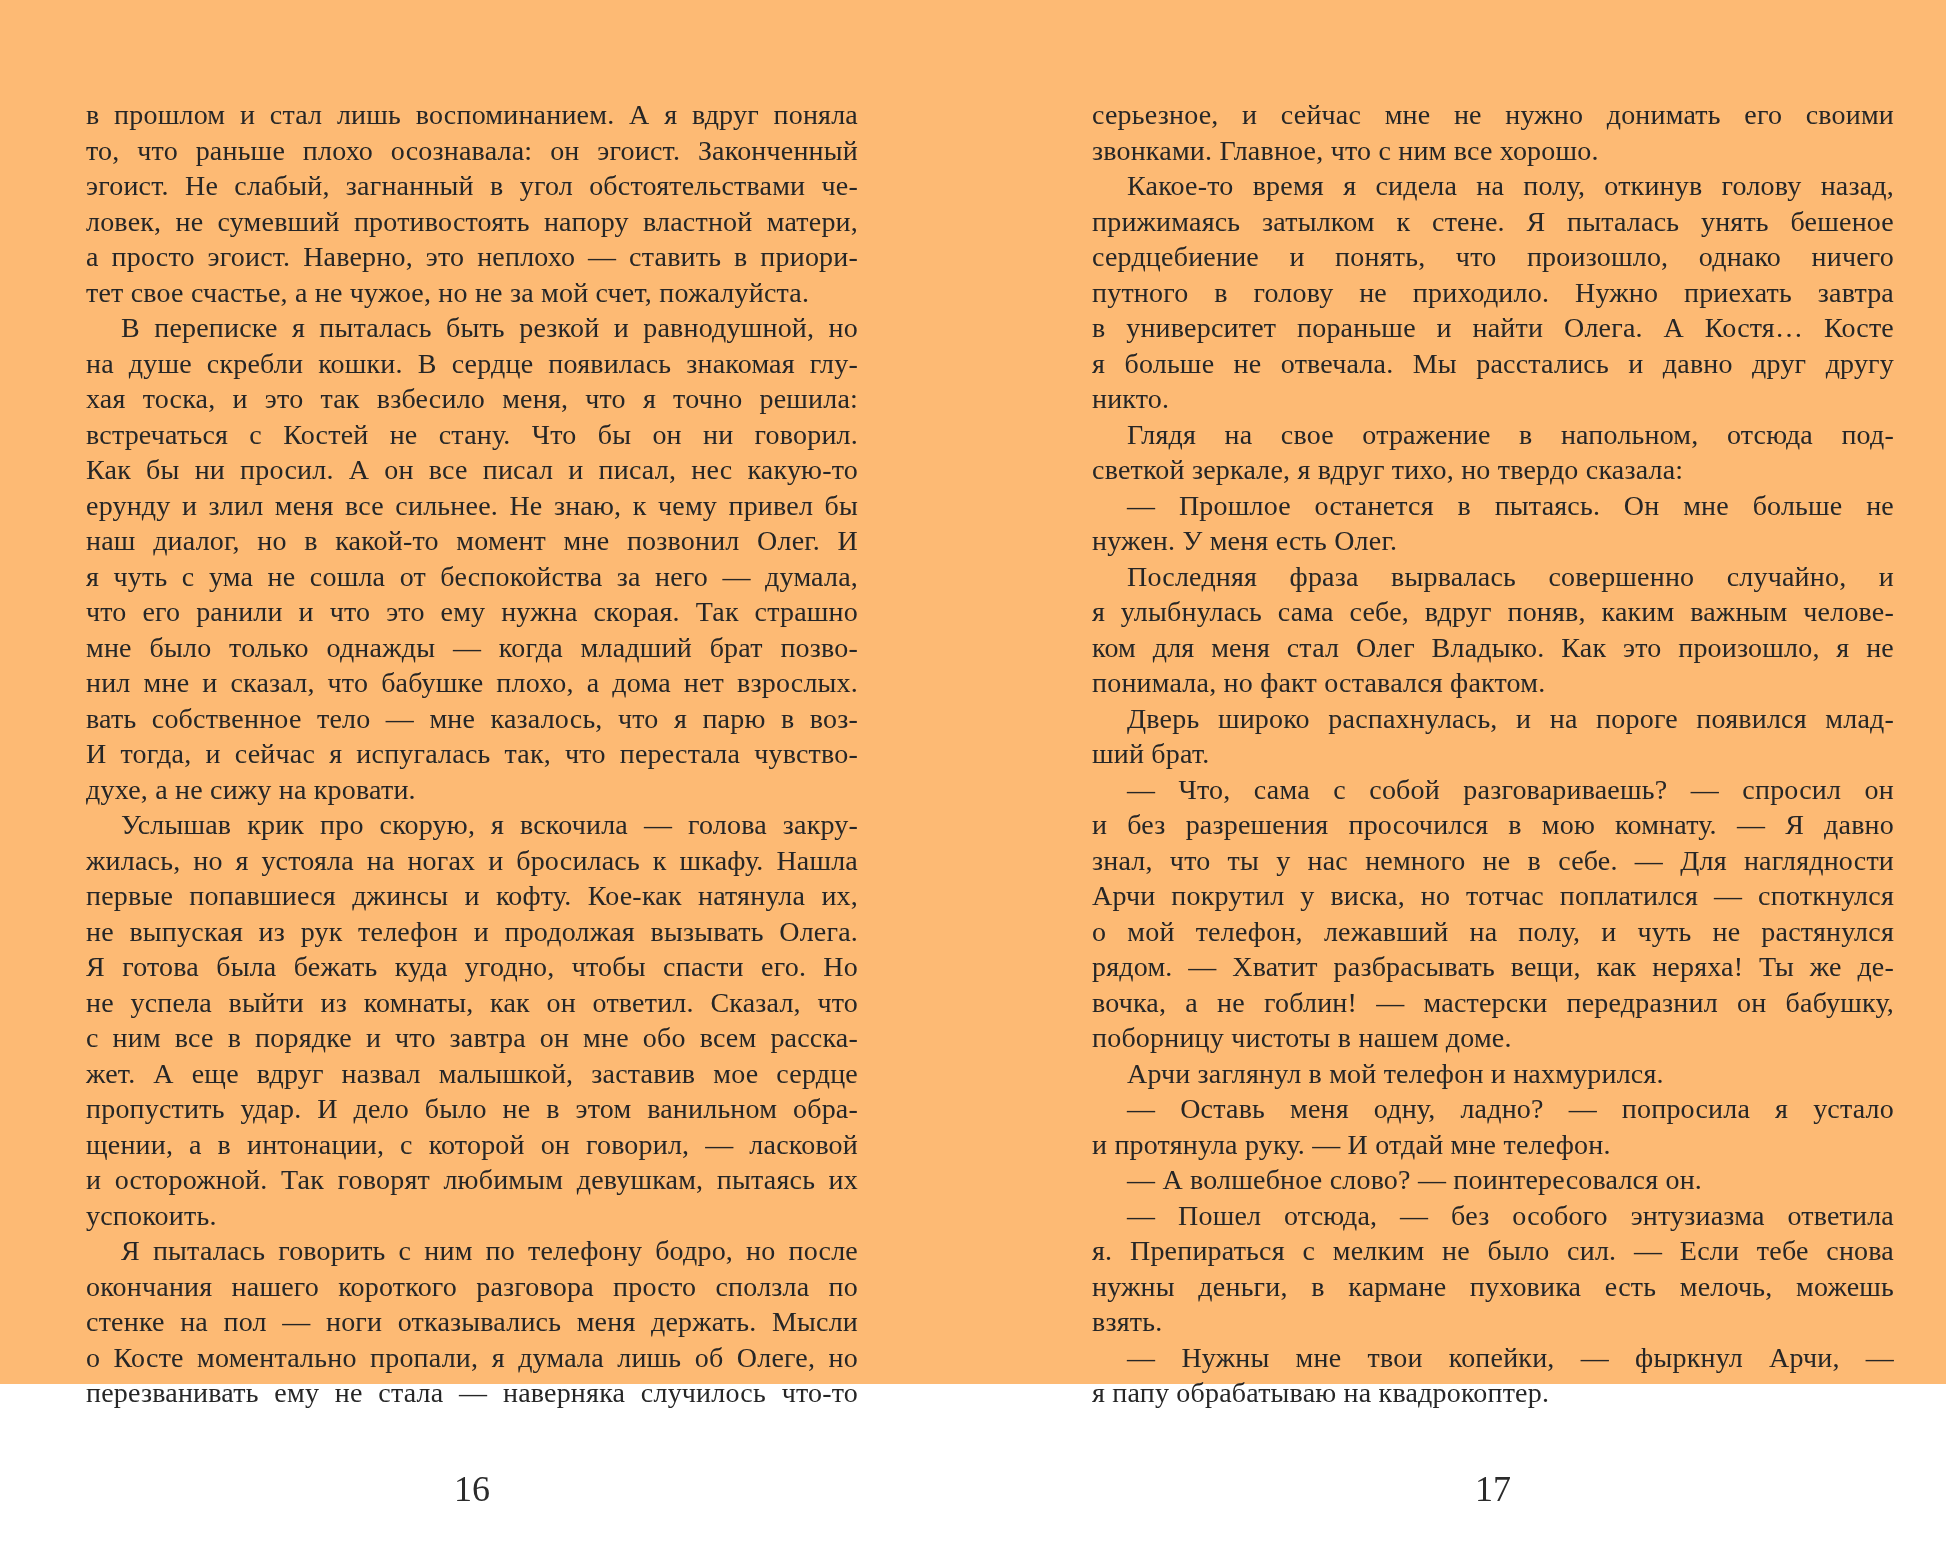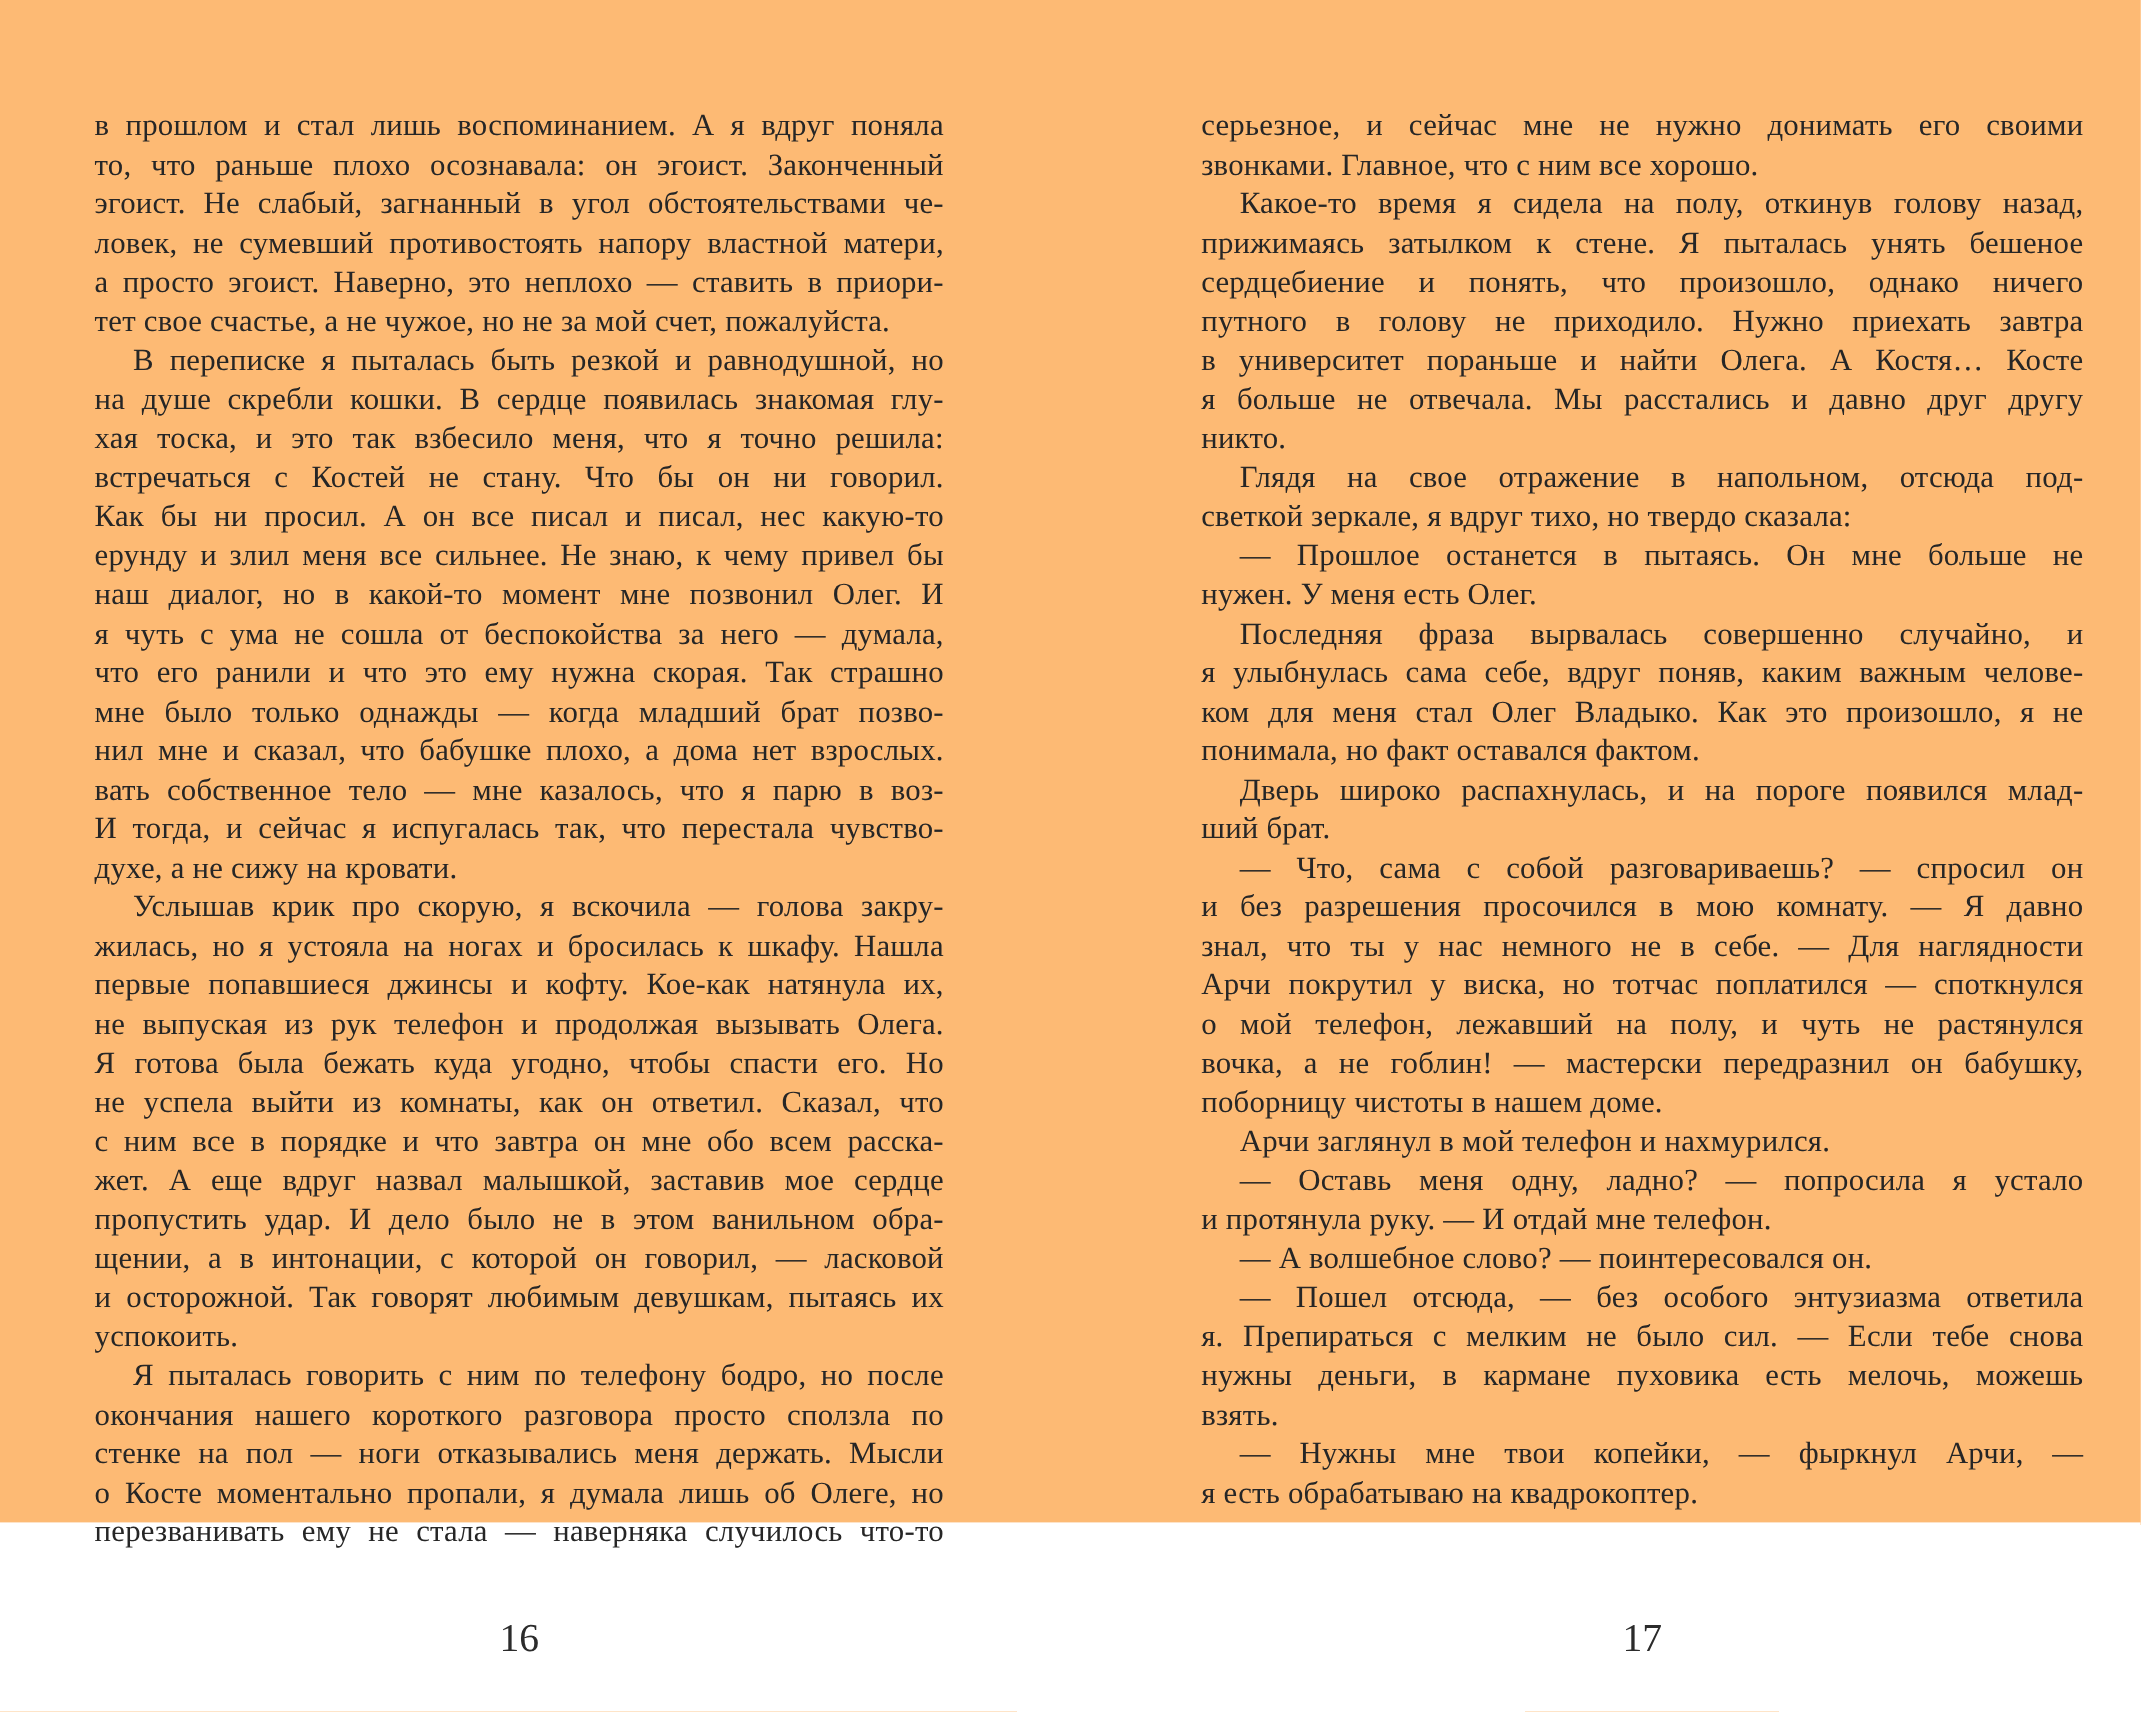--- a/index.html
+++ b/index.html
@@ -125,28 +125,29 @@
       <div class="line">я улыбнулась сама себе, вдруг поняв, каким важным челове-</div>
       <div class="line">ком для меня стал Олег Владыко. Как это произошло, я не</div>
       <div class="line para-end">понимала, но факт оставался фактом.</div>
       <div class="line para-start">Дверь широко распахнулась, и на пороге появился млад-</div>
       <div class="line para-end">ший брат.</div>
       <div class="line para-start">— Что, сама с собой разговариваешь? — спросил он</div>
       <div class="line">и без разрешения просочился в мою комнату. — Я давно</div>
       <div class="line">знал, что ты у нас немного не в себе. — Для наглядности</div>
       <div class="line">Арчи покрутил у виска, но тотчас поплатился — споткнулся</div>
       <div class="line">о мой телефон, лежавший на полу, и чуть не растянулся</div>
+      <div class="line">рядом. — Хватит разбрасывать вещи, как неряха! Ты же де-</div>
       <div class="line">вочка, а не гоблин! — мастерски передразнил он бабушку,</div>
       <div class="line para-end">поборницу чистоты в нашем доме.</div>
       <div class="line para-start para-end">Арчи заглянул в мой телефон и нахмурился.</div>
       <div class="line para-start">— Оставь меня одну, ладно? — попросила я устало</div>
       <div class="line para-end">и протянула руку. — И отдай мне телефон.</div>
       <div class="line para-start para-end">— А волшебное слово? — поинтересовался он.</div>
       <div class="line para-start">— Пошел отсюда, — без особого энтузиазма ответила</div>
       <div class="line">я. Препираться с мелким не было сил. — Если тебе снова</div>
       <div class="line">нужны деньги, в кармане пуховика есть мелочь, можешь</div>
       <div class="line para-end">взять.</div>
       <div class="line para-start">— Нужны мне твои копейки, — фыркнул Арчи, —</div>
-      <div class="line para-end">я есть обрабатываю на квадрокоптер.</div>
+      <div class="line para-end">я папу обрабатываю на квадрокоптер.</div>
     </div>
   <div class="pagenum" id="pagenum-left">16</div>
   <div class="pagenum" id="pagenum-right">17</div>
 </div>
 
 </body></html>

